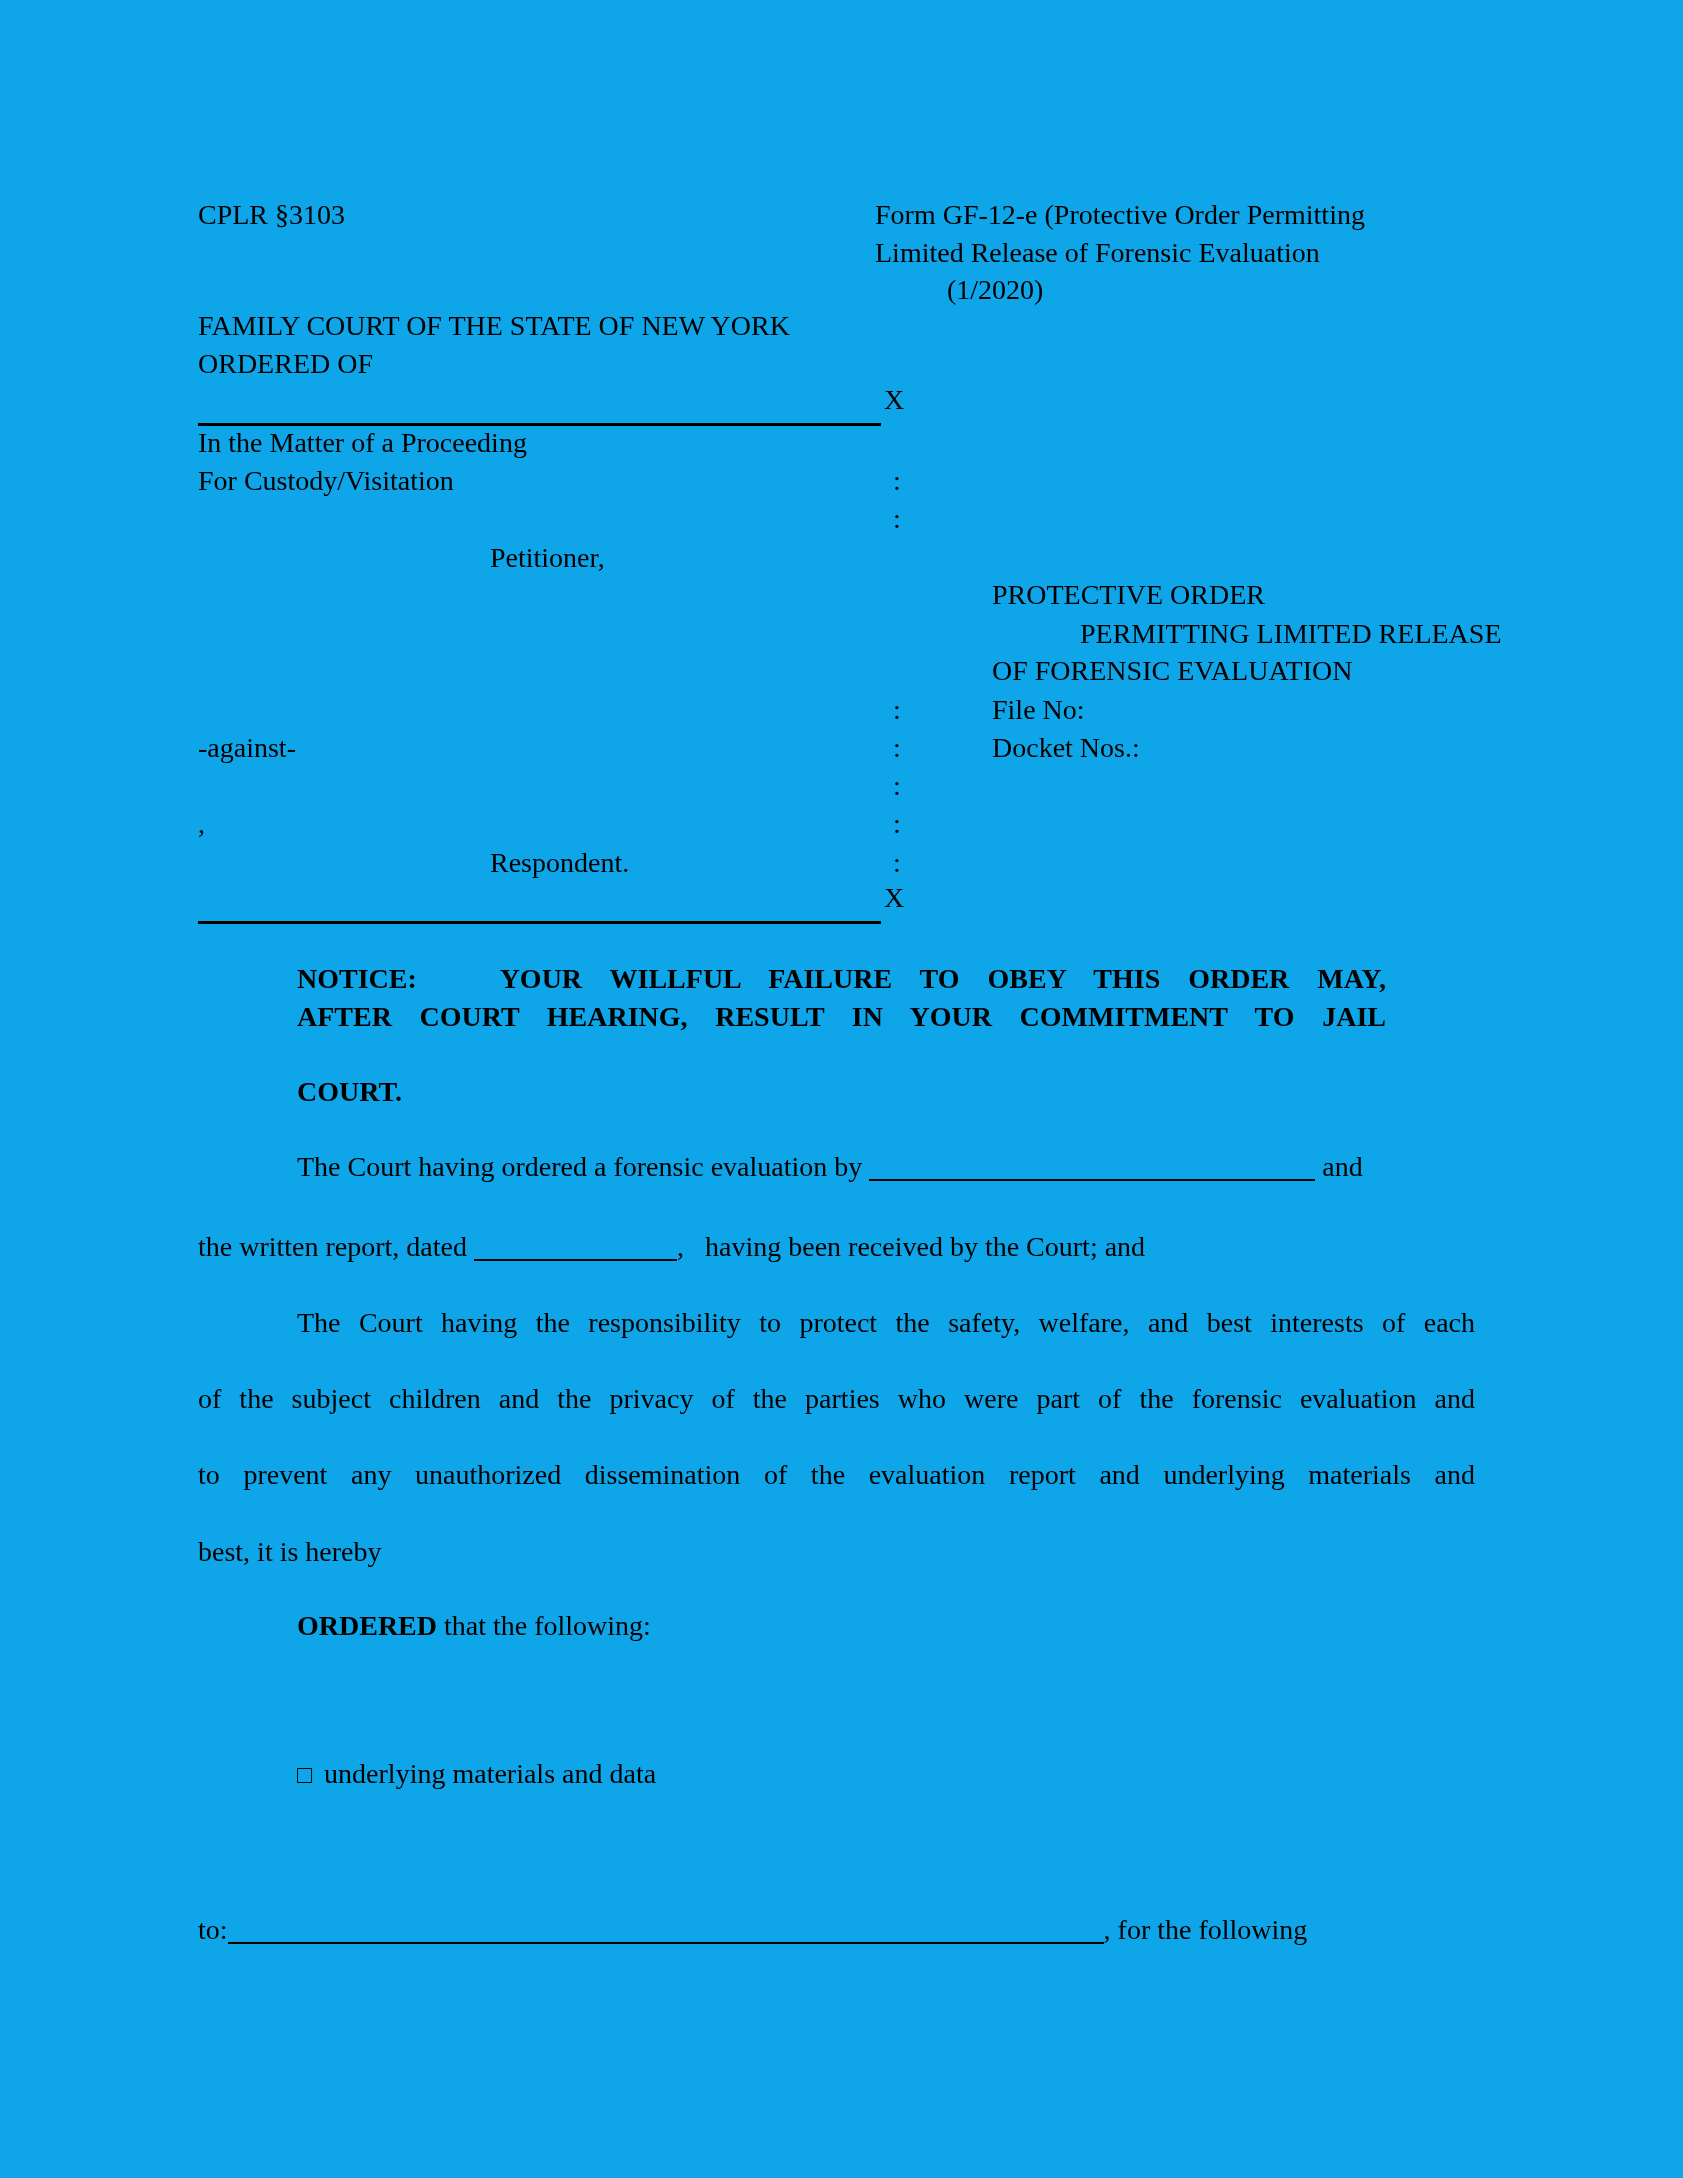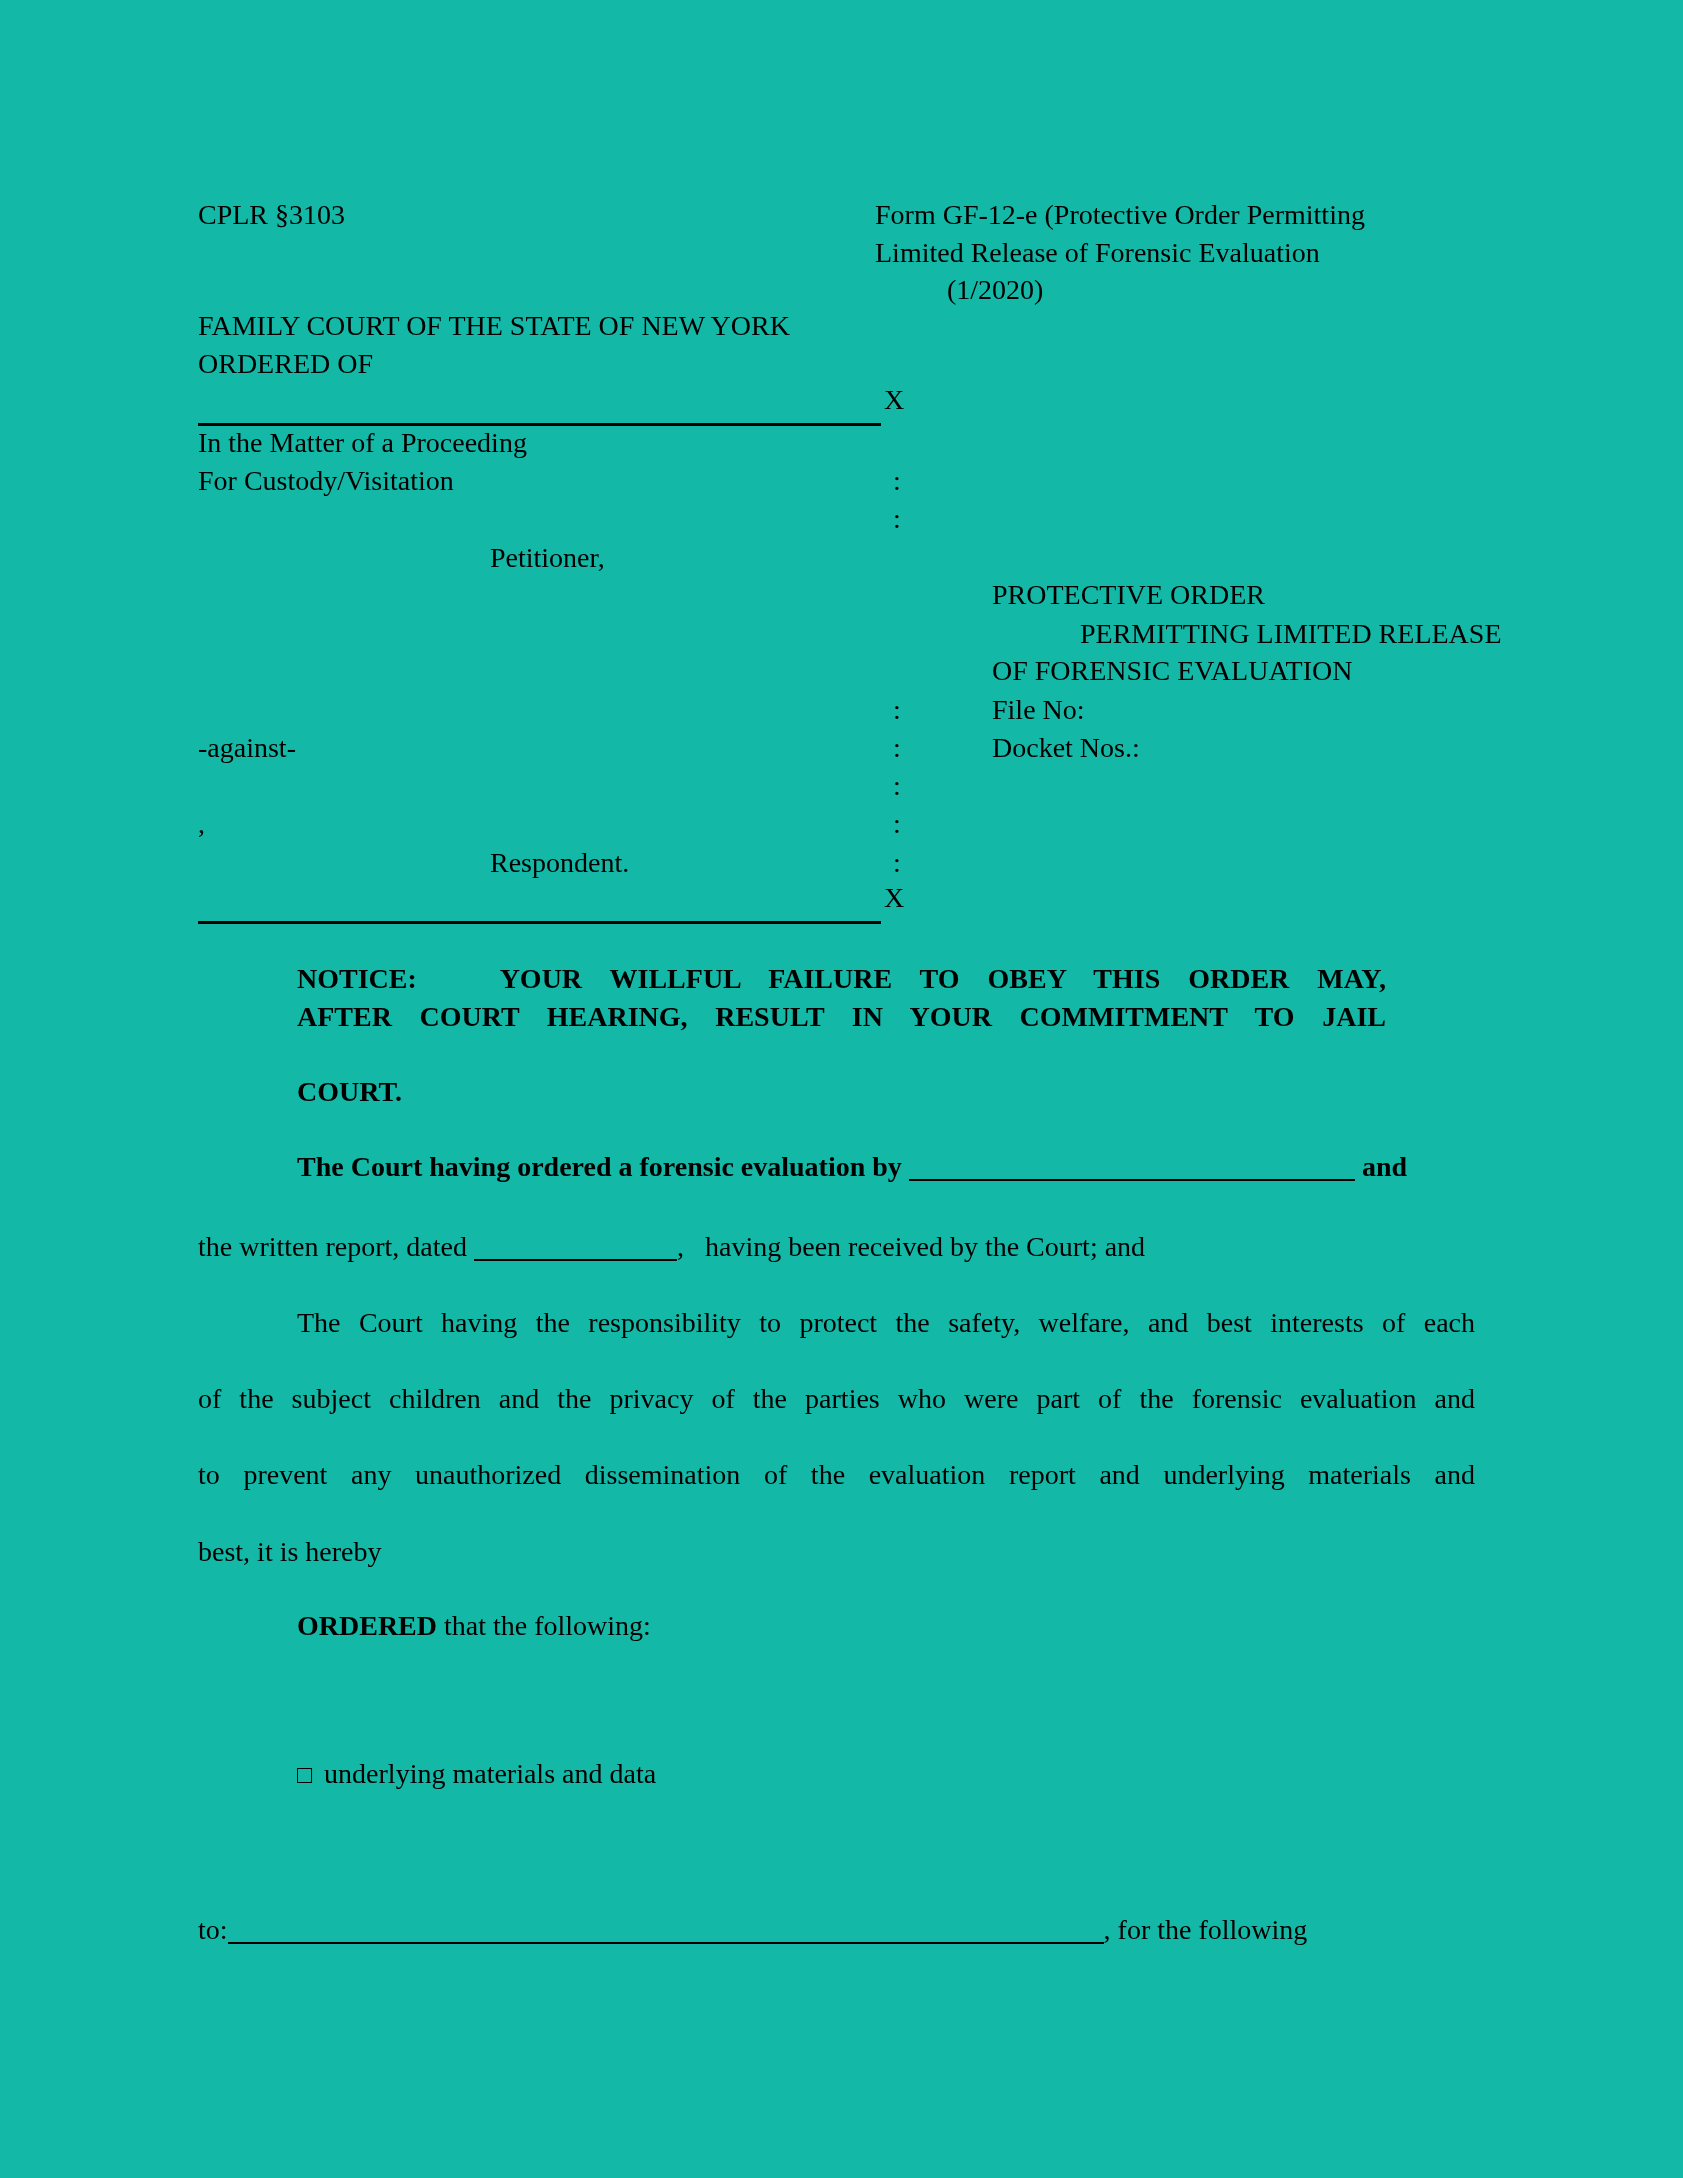--- a/index.html
+++ b/index.html
@@ -1,21 +1,21 @@
 <!DOCTYPE html>
 <html><head>
 <meta charset="utf-8">
 <style>
   html, body { margin: 0; padding: 0; background: #888; }
   .page {
     position: relative;
     width: 1683px;
     height: 2178px;
     margin: 0 auto;
-    background: #14b8a6;
+    background: #0ea5e9;
     color: #000000;
     font-family: "Liberation Serif", "DejaVu Serif", serif;
     font-size: 28px;
   }
   .line {
     position: absolute;
     white-space: pre;
     line-height: 38px;
     height: 38px;
   }
@@ -78,21 +78,21 @@
   <div class="line" style="left:992px; top:691px;">File No:</div>
   <div class="line" style="left:992px; top:729px;">Docket Nos.:</div>
 
   <div class="xrule" style="left:198px; top:883px; width:683px;"></div>
   <div class="line" style="left:884px; top:879px;">X</div>
 
   <div class="line just bold" style="left:297px; top:960px; width:1089px;">NOTICE:&nbsp;&nbsp; YOUR WILLFUL FAILURE TO OBEY THIS ORDER MAY,</div>
   <div class="line just bold" style="left:297px; top:998px; width:1089px;">AFTER COURT HEARING, RESULT IN YOUR COMMITMENT TO JAIL</div>
   <div class="line bold" style="left:297px; top:1073px;">COURT.</div>
 
-  <div class="line" style="left:297px; top:1148px;font-weight:bold;"><span>The Court having ordered a forensic evaluation by </span><span class="blank" style="width:446px;"></span><span> and</span></div>
+  <div class="line" style="left:297px; top:1148px;"><span>The Court having ordered a forensic evaluation by </span><span class="blank" style="width:446px;"></span><span> and</span></div>
   <div class="line" style="left:198px; top:1228px;"><span>the written report, dated </span><span class="blank" style="width:203px;"></span><span>,&nbsp;&nbsp; having been received by the Court; and</span></div>
 
   <div class="line just" style="left:297px; top:1304px; width:1178px;">The Court having the responsibility to protect the safety, welfare, and best interests of each</div>
   <div class="line just" style="left:198px; top:1380px; width:1277px;">of the subject children and the privacy of the parties who were part of the forensic evaluation and</div>
   <div class="line just" style="left:198px; top:1456px; width:1277px;">to prevent any unauthorized dissemination of the evaluation report and underlying materials and</div>
   <div class="line" style="left:198px; top:1533px;">best, it is hereby</div>
 
   <div class="line" style="left:297px; top:1607px;"><span class="bold">ORDERED</span><span> that the following:</span></div>
 
   <div class="line" style="left:297px; top:1755px;"><span class="chkbox">□</span><span>underlying materials and data</span></div>

